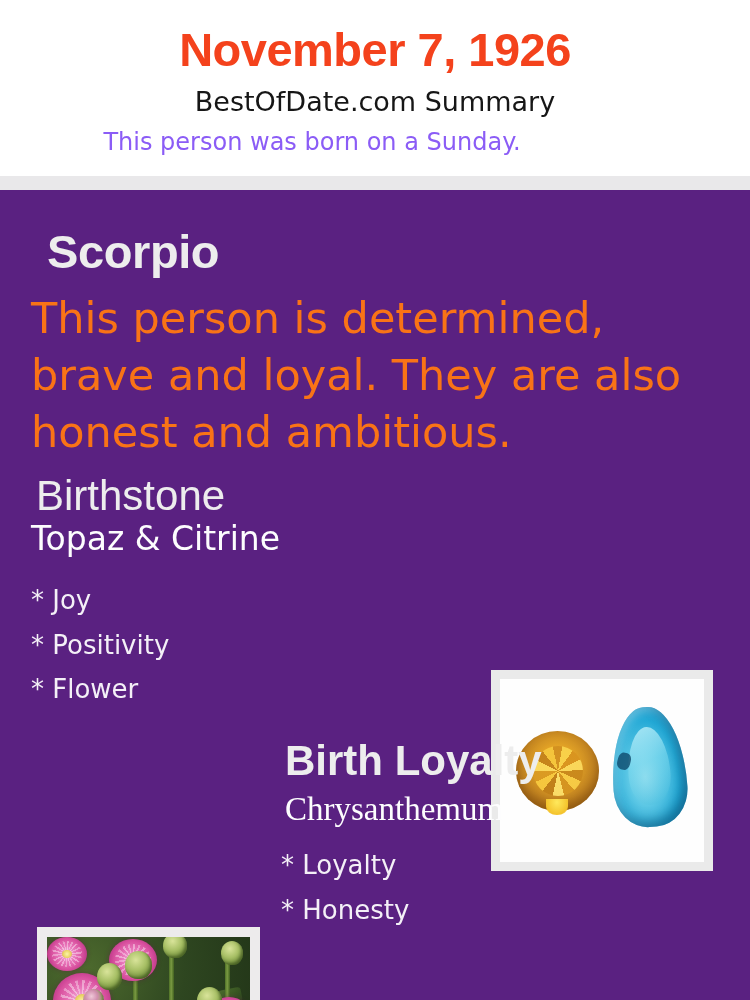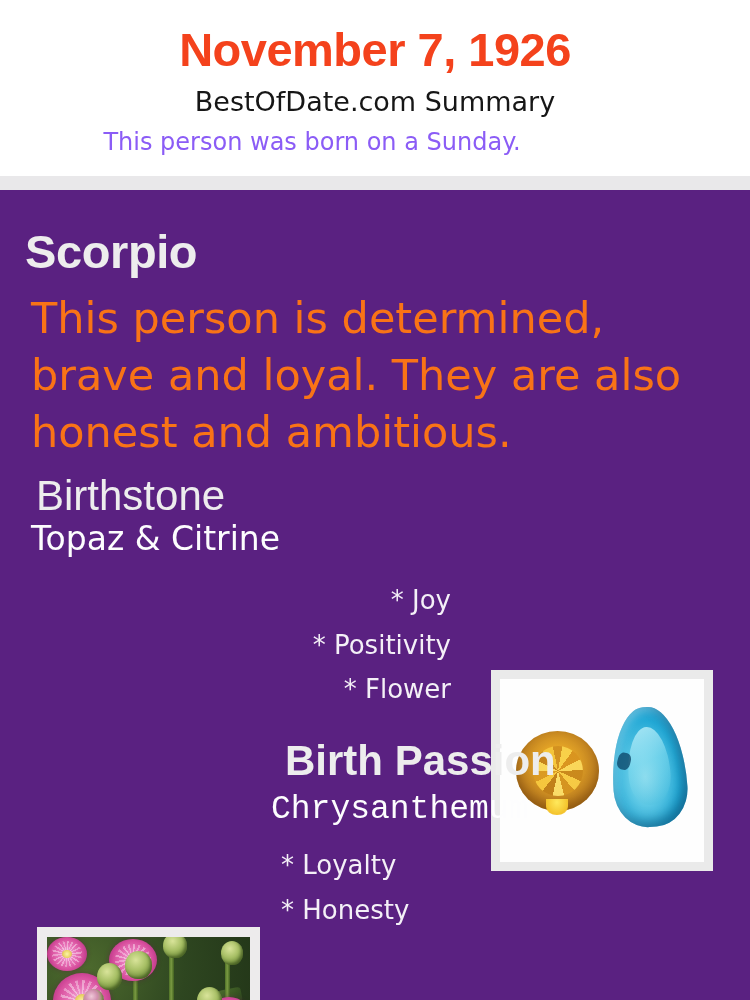--- a/index.html
+++ b/index.html
@@ -87,21 +87,21 @@
     left: 0;
     top: 190px;
     width: 750px;
     height: 810px;
     background: #5A2181;
   }
 
   
   .zodiac-title {
     position: absolute;
-    left: 25px;
+    left: 47px;
     top: 37px;
     font-family: "Liberation Sans", "DejaVu Sans", sans-serif;
     font-size: 47px;
     font-weight: bold;
     color: #EDEDED;
     letter-spacing: -0.4px;
     line-height: 1.05;
     white-space: nowrap;
   }
   .zodiac-desc {
@@ -137,21 +137,20 @@
     font-weight: normal;
     color: #FDFDFE;
     line-height: 1.2;
     white-space: nowrap;
   }
   .stone-traits {
     position: absolute;
     left: 31px;
     top: 388px;
     width: 420px;
-    text-align: right;
   }
   .stone-traits .trait,
   .flower-traits .trait {
     font-family: "DejaVu Sans", "Liberation Sans", sans-serif;
     font-size: 26px;
     font-weight: normal;
     color: #F4F0F7;
     line-height: 1.72;
     white-space: nowrap;
   }
@@ -333,23 +332,23 @@
     top: 549px;
     font-family: "Liberation Sans", "DejaVu Sans", sans-serif;
     font-size: 42px;
     font-weight: bold;
     color: #EDEDED;
     line-height: 1.05;
     white-space: nowrap;
   }
   .flower-name {
     position: absolute;
-    left: 271px;
+    left: 285px;
     top: 600px;
-    font-family: Liberation Mono, monospace;
+    font-family: Liberation Serif, serif;
     font-size: 33px;
     font-weight: normal;
     color: #FDFDFE;
     line-height: 1.2;
     white-space: nowrap;
   }
   .flower-traits {
     position: absolute;
     left: 281px;
     top: 653px;
@@ -408,21 +407,21 @@
         <div class="bud" style="left:50px;  top:26px;  width:25px; height:27px;"></div>
         <div class="bud pinkish" style="left:36px; top:52px; width:21px; height:23px;"></div>
         <div class="bud" style="left:78px;  top:14px;  width:27px; height:28px;"></div>
         <div class="bud" style="left:116px; top:-4px;  width:24px; height:25px;"></div>
         <div class="bud" style="left:150px; top:50px;  width:25px; height:27px;"></div>
         <div class="bud" style="left:174px; top:4px;   width:22px; height:24px;"></div>
 
       </div>
     </div>
 
-    <div class="flower-title">Birth Passion</div>
+    <div class="flower-title">Birth Loyalty</div>
     <div class="flower-name">Chrysanthemum</div>
     <div class="flower-traits">
       <div class="trait">* Loyalty</div>
       <div class="trait">* Honesty</div>
     </div>
 
   </div>
 </div>
 
 </body></html>

